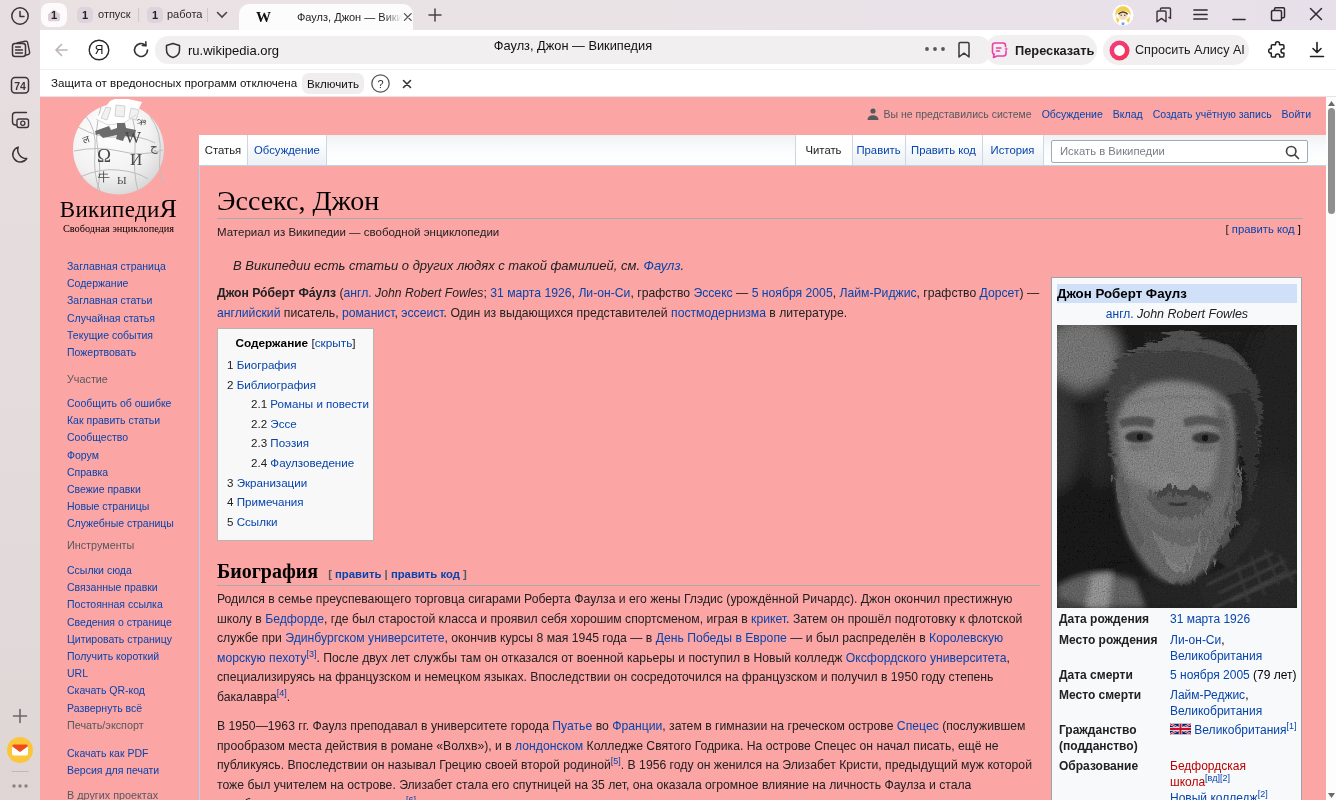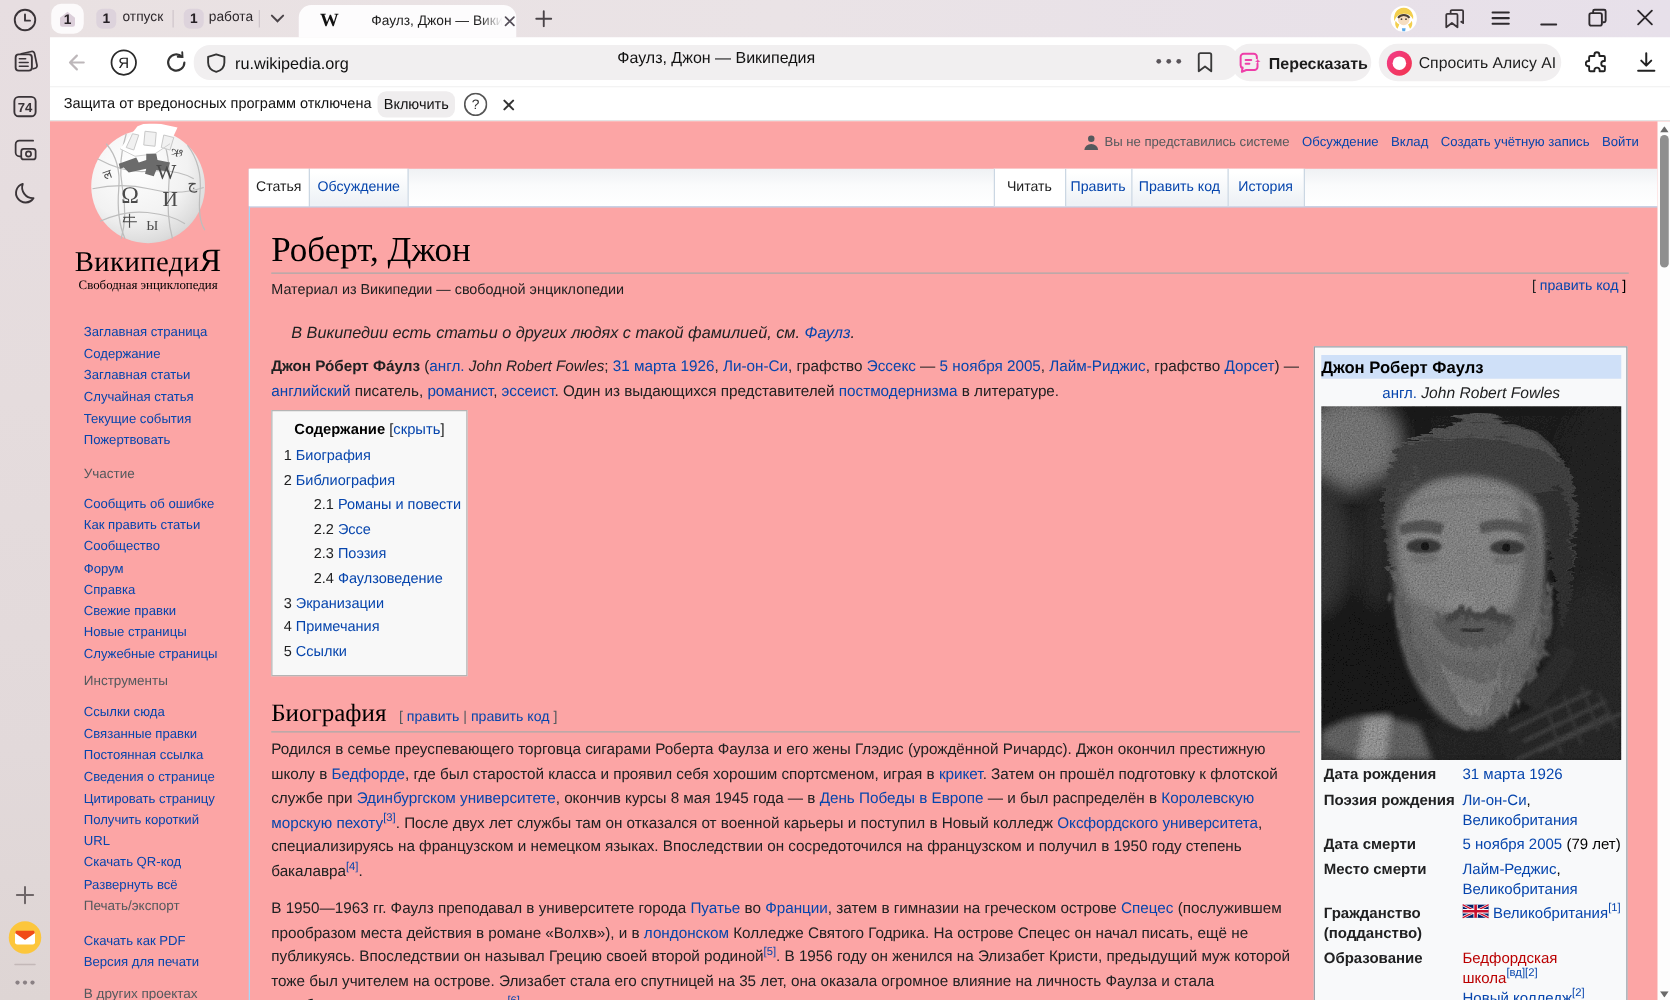--- a/index.html
+++ b/index.html
@@ -260,20 +260,27 @@
     </div>
   <div class="tab" style="left:942px;width:61px;">
       <a href="#">История</a>
     </div>
   <div class="tabsep" style="left:755px;top:38px;"></div>
   <div class="tabsep" style="left:812px;top:38px;"></div>
   <div class="tabsep" style="left:865px;top:38px;"></div>
   <div class="tabsep" style="left:942px;top:38px;"></div>
   <div class="tabsep" style="left:1003px;top:38px;"></div>
 
+  <div class="abs" style="left:1011px;top:43px;width:257px;height:23px;background:#fff;border:1px solid #a2a9b1;border-radius:2px;">
+    <span style="position:absolute;left:8px;top:4px;font-size:11.3px;color:#7a7f85;">Искать в Википедии</span>
+    <svg style="position:absolute;right:7px;top:4px" width="15" height="15" viewBox="0 0 15 15" fill="none" stroke="#444" stroke-width="1.7" stroke-linecap="round">
+        <circle cx="6.2" cy="6.2" r="4.7"></circle>
+        <path d="M9.8 9.8 L13.5 13.5"></path>
+      </svg>
+  </div>
 
   <svg class="abs" style="left:30px;top:2px" width="97" height="97" viewBox="0 0 97 97">
     <defs>
       <radialGradient id="globe" cx="0.38" cy="0.32" r="0.85">
         <stop offset="0" stop-color="#ffffff"></stop>
           <stop offset="0.55" stop-color="#f2f2f2"></stop>
         <stop offset="0.8" stop-color="#dcdcdc"></stop>
           <stop offset="1" stop-color="#c0c0c0"></stop>
       </radialGradient>
     </defs>
@@ -335,21 +342,21 @@
       <a href="#">Скачать QR-код</a>
       <a href="#">Развернуть всё</a>
   </div>
   <div class="abs navhead" style="left:27px;top:622px;">Печать/экспорт</div>
   <div class="abs navlist" style="left:27px;top:648px;">
     <a href="#">Скачать как PDF</a>
       <a href="#">Версия для печати</a>
   </div>
   <div class="abs navhead" style="left:27px;top:692px;">В других проектах</div>
 
-  <h1 class="abs serif" style="left:177px;top:88px;font-size:28px;font-weight:400;color:#000;">Роберт, Джон</h1>
+  <h1 class="abs serif" style="left:177px;top:88px;font-size:28px;font-weight:400;color:#000;">Эссекс, Джон</h1>
   <div class="abs" style="left:177px;top:121px;width:1086px;height:1px;background:#a9a9a9;"></div>
   <div class="abs" style="left:177px;top:129px;font-size:11.5px;color:#202122;">Материал из Википедии — свободной энциклопедии</div>
   <div class="abs" style="left:1161px;top:126px;width:100px;text-align:right;font-size:11.3px;"><a href="#" style="color:#202122;">[</a> <a href="#">править код</a> <span>]</span></div>
   <div class="abs" style="left:193px;top:161px;font-size:13px;font-style:italic;color:#202122;">В Википедии есть статьи о других людях с такой фамилией, см. <a href="#">Фаулз</a>.</div>
   <div class="abs" id="lead" style="left:177px;top:187px;"><b>Джон Ро́берт Фа́улз</b> (<a href="#">англ.</a>&nbsp;<i>John Robert Fowles</i>; <a href="#">31 марта</a> <a href="#">1926</a>, <a href="#">Ли-он-Си</a>, графство <a href="#">Эссекс</a> — <a href="#">5 ноября</a> <a href="#">2005</a>, <a href="#">Лайм-Риджис</a>, графство <a href="#">Дорсет</a>) — <a href="#">английский</a> писатель, <a href="#">романист</a>, <a href="#">эссеист</a>. Один из выдающихся представителей <a href="#">постмодернизма</a> в литературе.</div>
 
   <div class="abs" id="toc">
     <div style="text-align:center;margin-top:7px;font-size:11.8px;"><b>Содержание</b> <span style="color:#202122;">[</span><a href="#">скрыть</a><span style="color:#202122;">]</span></div>
     <div style="margin-left:9px;margin-top:5px;line-height:19.6px;color:#202122;white-space:nowrap;">
       <div>1 <a href="#">Биография</a></div>
@@ -357,21 +364,21 @@
       <div style="margin-left:24px;">2.1 <a href="#">Романы и повести</a></div>
       <div style="margin-left:24px;">2.2 <a href="#">Эссе</a></div>
       <div style="margin-left:24px;">2.3 <a href="#">Поэзия</a></div>
       <div style="margin-left:24px;">2.4 <a href="#">Фаулзоведение</a></div>
       <div>3 <a href="#">Экранизации</a></div>
       <div>4 <a href="#">Примечания</a></div>
       <div>5 <a href="#">Ссылки</a></div>
     </div>
   </div>
 
-  <h2 class="abs serif" style="left:177px;top:463px;font-size:20px;font-weight:400;color:#000;">Биография&nbsp;&nbsp;<span style="font-size:11.3px;font-family:'Liberation Sans',sans-serif;"><span style="color:#54595d;">[</span> <a href="#">править</a> <span style="color:#54595d;">|</span> <a href="#">править код</a> <span style="color:#54595d;">]</span></span></h2>
+  <h2 class="abs serif" style="left:177px;top:463px;font-size:20px;font-weight:700;color:#000;">Биография&nbsp;&nbsp;<span style="font-size:11.3px;font-family:'Liberation Sans',sans-serif;"><span style="color:#54595d;">[</span> <a href="#">править</a> <span style="color:#54595d;">|</span> <a href="#">править код</a> <span style="color:#54595d;">]</span></span></h2>
   <div class="abs" style="left:177px;top:488px;width:823px;height:1px;background:#a9a9a9;"></div>
   <div class="abs bodytext" style="left:177px;top:493px;">Родился в семье преуспевающего торговца сигарами Роберта Фаулза и его жены Глэдис (урождённой Ричардс). Джон окончил престижную школу в <a href="#">Бедфорде</a>, где был старостой класса и проявил себя хорошим спортсменом, играя в <a href="#">крикет</a>. Затем он прошёл подготовку к флотской службе при <a href="#">Эдинбургском университете</a>, окончив курсы 8 мая 1945 года — в <a href="#">День Победы в Европе</a> — и был распределён в <a href="#">Королевскую морскую пехоту</a><sup><a href="#">[3]</a></sup>. После двух лет службы там он отказался от военной карьеры и поступил в Новый колледж <a href="#">Оксфордского университета</a>, специализируясь на французском и немецком языках. Впоследствии он сосредоточился на французском и получил в 1950 году степень бакалавра<sup><a href="#">[4]</a></sup>.</div>
   <div class="abs bodytext" style="left:177px;top:620px;">В 1950—1963 гг. Фаулз преподавал в университете города <a href="#">Пуатье</a> во <a href="#">Франции</a>, затем в гимназии на греческом острове <a href="#">Спецес</a> (послужившем прообразом места действия в романе «Волхв»), и в <a href="#">лондонском</a> Колледже Святого Годрика. На острове Спецес он начал писать, ещё не публикуясь. Впоследствии он называл Грецию своей второй родиной<sup><a href="#">[5]</a></sup>. В 1956 году он женился на Элизабет Кристи, предыдущий муж которой тоже был учителем на острове. Элизабет стала его спутницей на 35 лет, она оказала огромное влияние на личность Фаулза и стала<br>прообразом героинь его романов<sup><a href="#">[6]</a></sup>.</div>
 
   <div class="abs" id="infobox">
     <div style="position:absolute;left:5px;top:6px;width:240px;height:19px;background:#cfe0f8;text-align:left;font-size:13.3px;font-weight:700;color:#000;padding-top:2px;">Джон Роберт Фаулз</div>
     <div style="position:absolute;left:5px;top:29px;width:240px;text-align:center;font-size:12px;"><a href="#">англ.</a>&nbsp;<i style="color:#202122;font-size:12.5px;">John Robert Fowles</i></div>
     <svg style="position:absolute;left:5px;top:47px;" width="240" height="283" viewBox="0 0 240 283" id="photo">
       <defs>
         <filter id="gr" x="0" y="0" width="100%" height="100%">
@@ -465,21 +472,21 @@
           <path d="M155 232 Q180 212 192 190 L204 196 Q196 222 172 244Z" fill="#303030"></path>
         </g>
       </g>
       <rect width="240" height="283" filter="url(#noiseonly)" opacity="0.07"></rect>
     </svg>
     <div class="ibrow" style="top:333px;">
         <div class="ibl">Дата рождения</div>
         <div class="ibv"><a href="#">31 марта</a> <a href="#">1926</a></div>
       </div>
     <div class="ibrow" style="top:354px;">
-        <div class="ibl">Поэзия рождения</div>
+        <div class="ibl">Место рождения</div>
         <div class="ibv"><a href="#">Ли-он-Си</a>,<br><a href="#">Великобритания</a></div>
       </div>
     <div class="ibrow" style="top:389px;">
         <div class="ibl">Дата смерти</div>
         <div class="ibv" style="white-space:nowrap;"><a href="#">5 ноября</a> <a href="#">2005</a> <span>(79 лет)</span></div>
       </div>
     <div class="ibrow" style="top:409px;">
         <div class="ibl">Место смерти</div>
         <div class="ibv"><a href="#">Лайм-Реджис</a>,<br><a href="#">Великобритания</a></div>
       </div>

